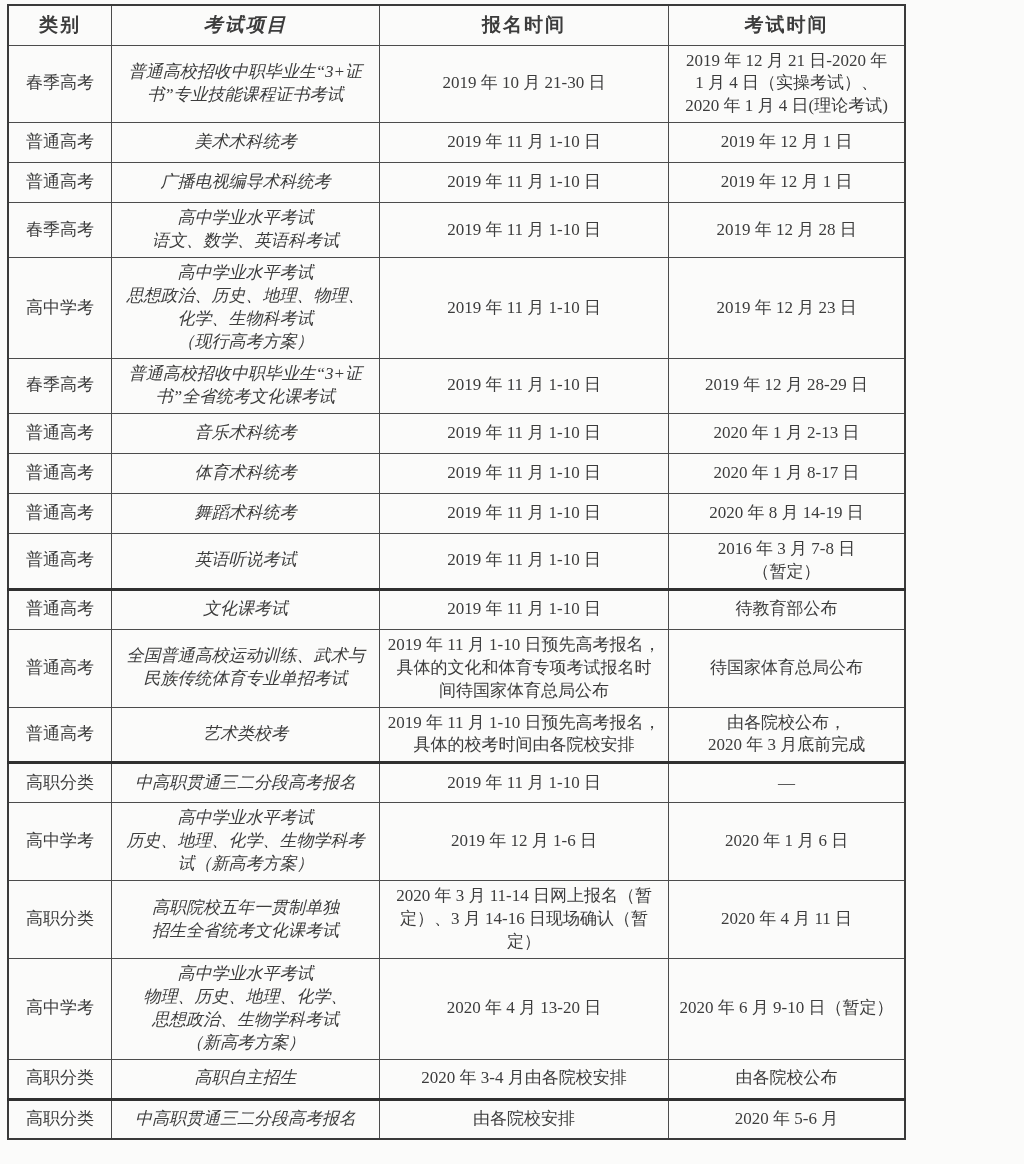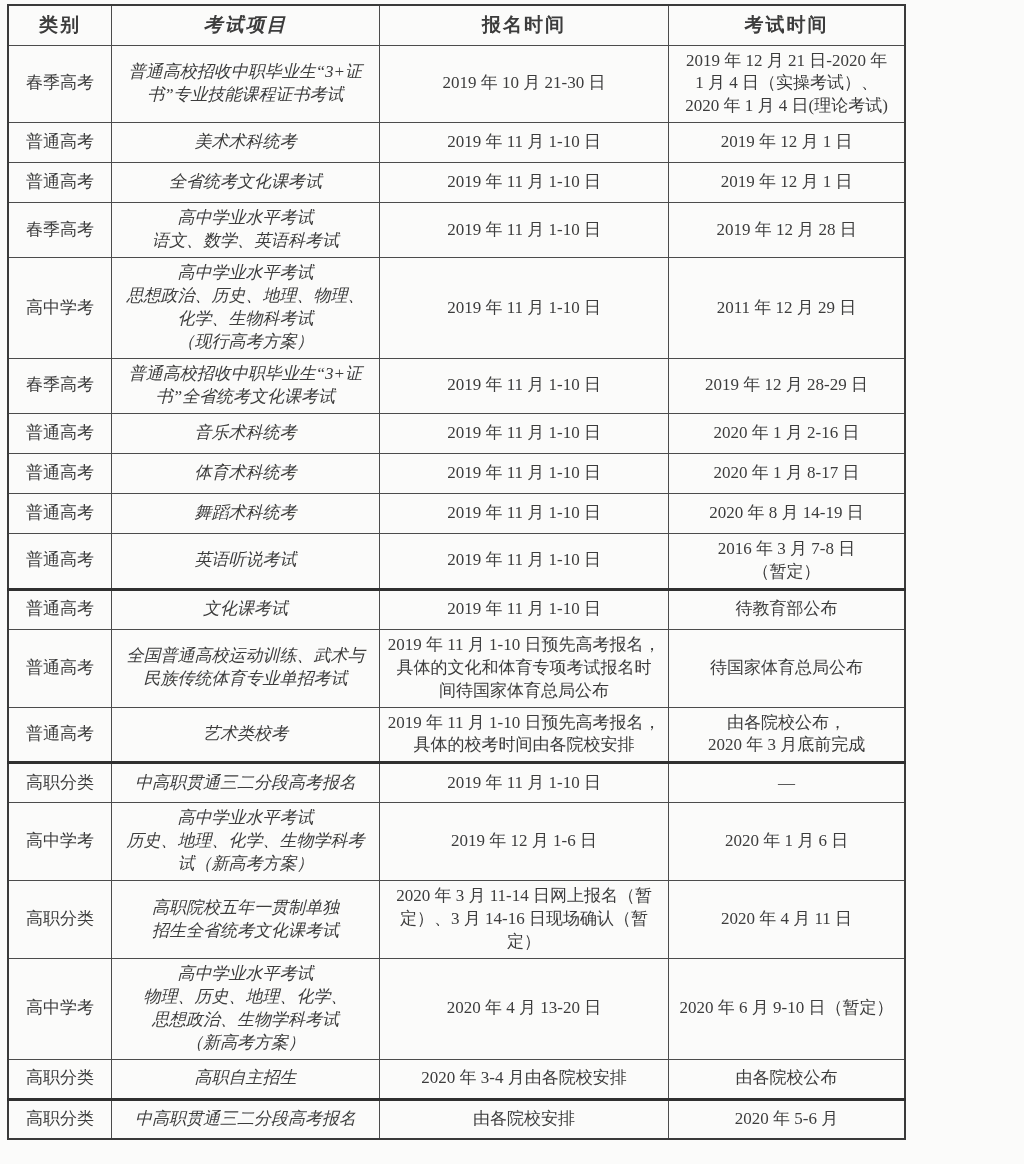--- a/index.html
+++ b/index.html
@@ -72,52 +72,52 @@
 2020 年 1 月 4 日(理论考试)</td>
   </tr>
         <tr>
     <td class="col-category">普通高考</td>
     <td class="col-item">美术术科统考</td>
     <td class="col-register">2019 年 11 月 1-10 日</td>
     <td class="col-exam">2019 年 12 月 1 日</td>
   </tr>
         <tr>
     <td class="col-category">普通高考</td>
-    <td class="col-item">全省统考文化课考试</td>
+    <td class="col-item">广播电视编导术科统考</td>
     <td class="col-register">2019 年 11 月 1-10 日</td>
     <td class="col-exam">2019 年 12 月 1 日</td>
   </tr>
         <tr>
     <td class="col-category">春季高考</td>
     <td class="col-item">高中学业水平考试
 语文、数学、英语科考试</td>
     <td class="col-register">2019 年 11 月 1-10 日</td>
     <td class="col-exam">2019 年 12 月 28 日</td>
   </tr>
         <tr>
     <td class="col-category">高中学考</td>
     <td class="col-item">高中学业水平考试
 思想政治、历史、地理、物理、
 化学、生物科考试
 （现行高考方案）</td>
     <td class="col-register">2019 年 11 月 1-10 日</td>
-    <td class="col-exam">2011 年 12 月 29 日</td>
+    <td class="col-exam">2019 年 12 月 23 日</td>
   </tr>
         <tr>
     <td class="col-category">春季高考</td>
     <td class="col-item">普通高校招收中职毕业生“3+证
 书”全省统考文化课考试</td>
     <td class="col-register">2019 年 11 月 1-10 日</td>
     <td class="col-exam">2019 年 12 月 28-29 日</td>
   </tr>
         <tr>
     <td class="col-category">普通高考</td>
     <td class="col-item">音乐术科统考</td>
     <td class="col-register">2019 年 11 月 1-10 日</td>
-    <td class="col-exam">2020 年 1 月 2-16 日</td>
+    <td class="col-exam">2020 年 1 月 2-13 日</td>
   </tr>
         <tr>
     <td class="col-category">普通高考</td>
     <td class="col-item">体育术科统考</td>
     <td class="col-register">2019 年 11 月 1-10 日</td>
     <td class="col-exam">2020 年 1 月 8-17 日</td>
   </tr>
         <tr>
     <td class="col-category">普通高考</td>
     <td class="col-item">舞蹈术科统考</td>

